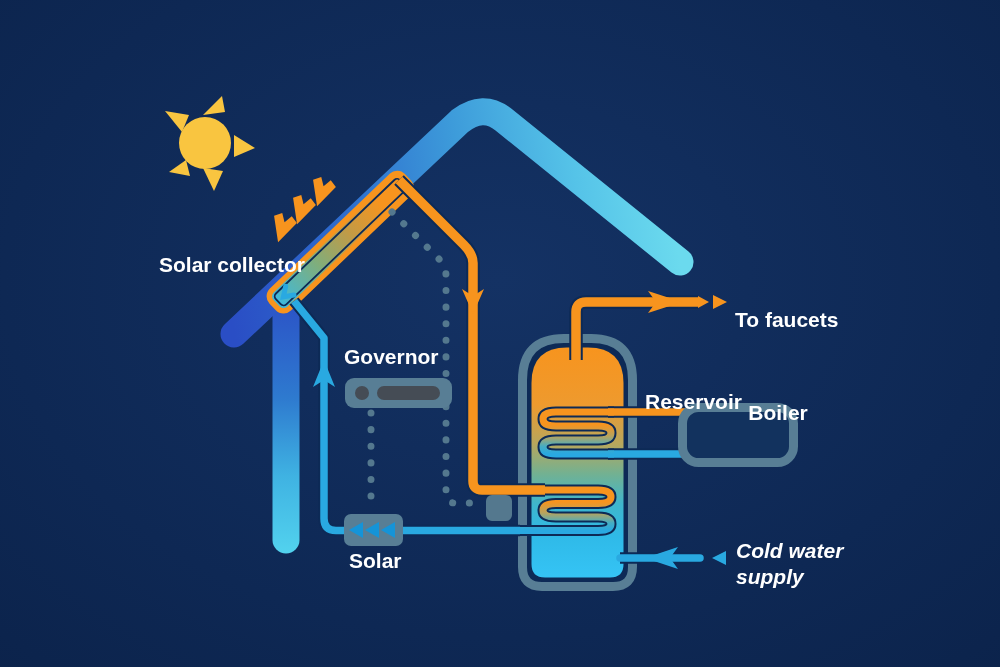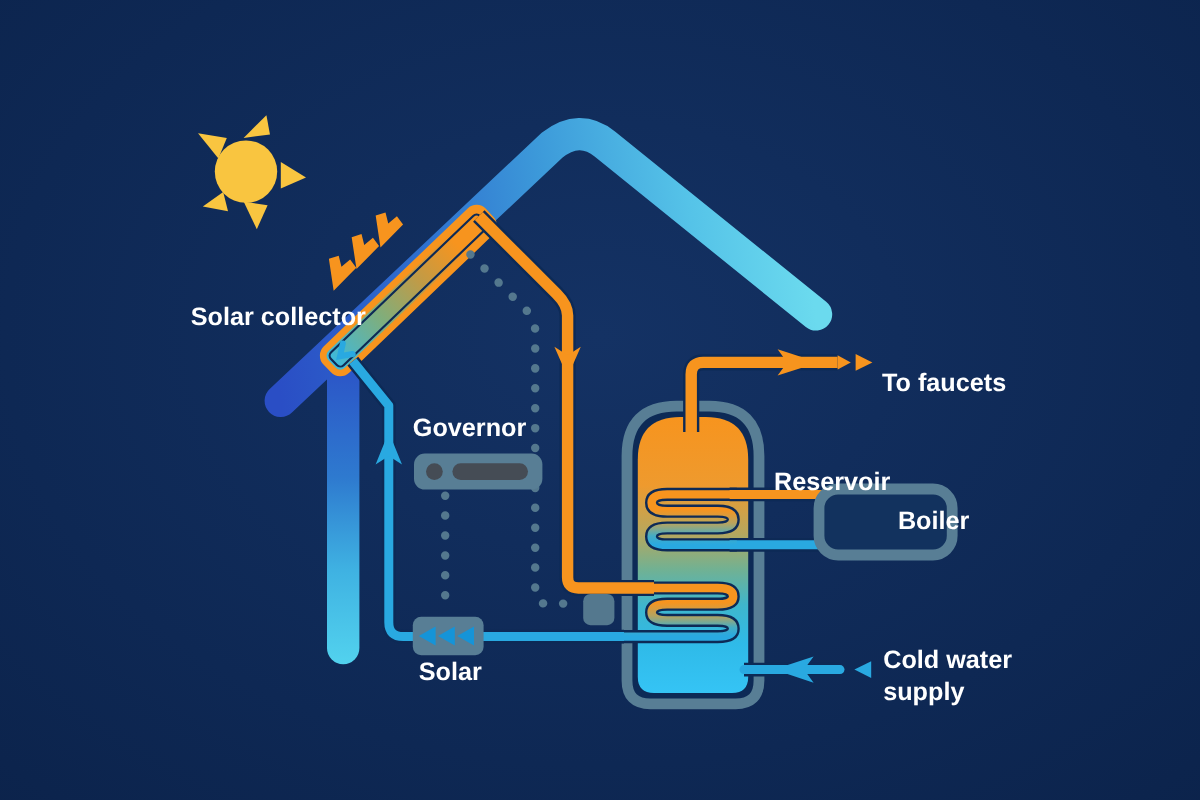--- a/index.html
+++ b/index.html
@@ -160,20 +160,20 @@
       <polygon points="365,530 379,522 379,538"></polygon>
       <polygon points="381,530 395,522 395,538"></polygon>
     </g>
   </g>
 </svg>
 
 <div class="lbl" style="left:159px;top:253px;">Solar collector</div>
 <div class="lbl" style="left:344px;top:345px;">Governor</div>
 <div class="lbl" style="left:349px;top:549px;">Solar</div>
 <div class="lbl" style="left:645px;top:346px;margin-top:44px;">Reservoir</div>
-<div class="lbl center" style="left:678px;top:423px;width:120px;padding-left:40px;">Boiler</div>
+<div class="lbl center" style="left:678px;top:401px;width:120px;padding-left:40px;">Boiler</div>
 <div class="lbl" style="left:735px;top:308px;">To faucets</div>
-<div class="lbl" style="left:736px;top:538px;line-height:26px;">
+<div class="lbl" style="left:736px;top:538px;line-height:26px;font-style:italic;">
   <span style="display:block;">Cold water</span>
   <span style="display:block;">supply</span>
 </div>
 
 </div>
 
 </body></html>

